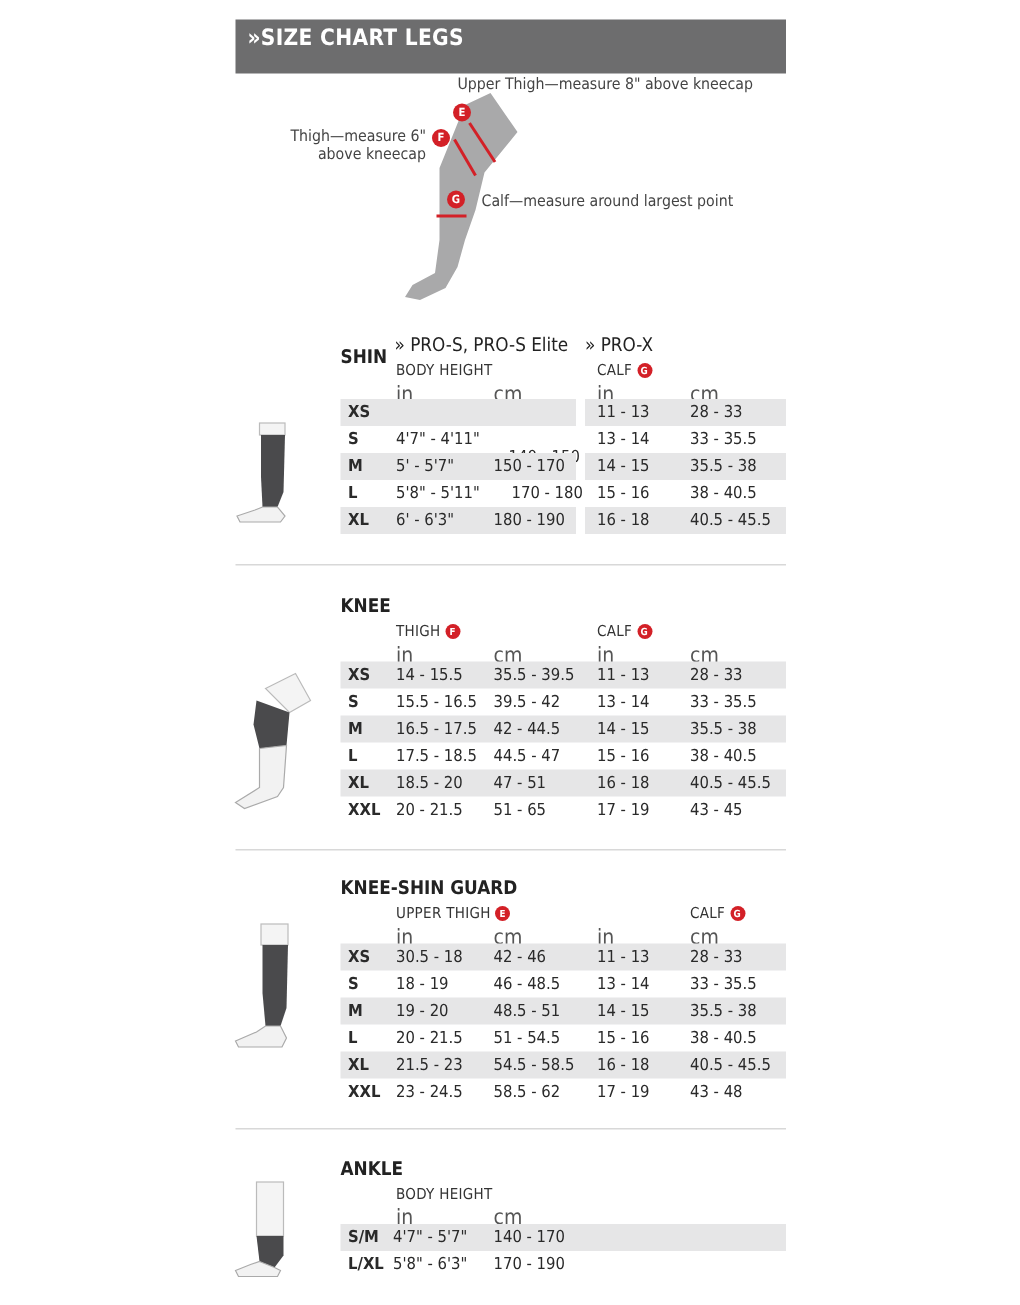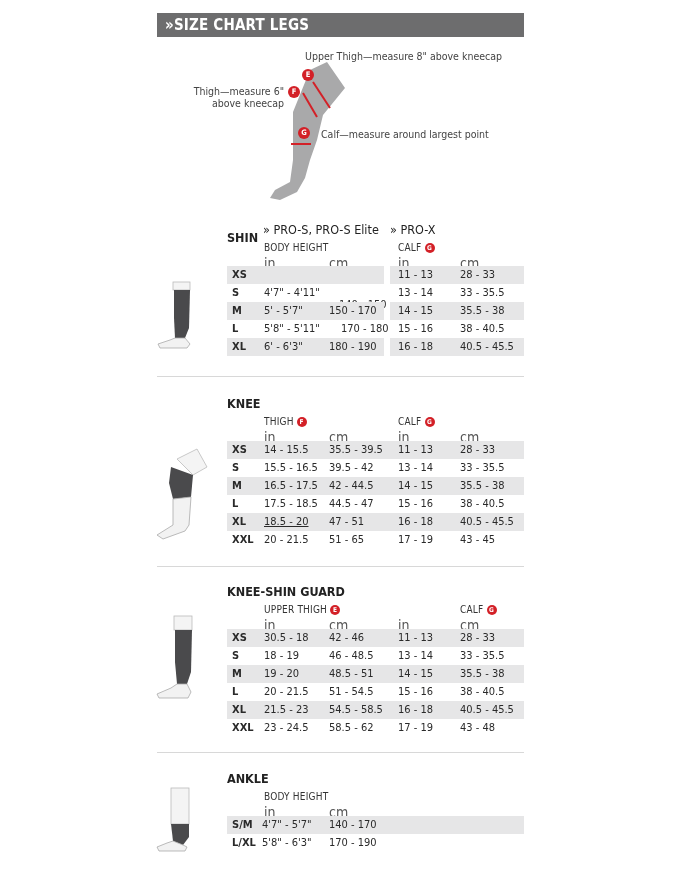--- a/index.html
+++ b/index.html
@@ -1,18 +1,18 @@
 <!DOCTYPE html>
 <html><head>
 <meta charset="utf-8">
 <style>
   html, body { margin: 0; padding: 0; background: #ffffff; }
   body { width: 680px; height: 870px; position: relative; font-family: "DejaVu Sans Condensed", "DejaVu Sans", "Liberation Sans", sans-serif; color: #2a2a2a; overflow: hidden; }
   .abs { position: absolute; }
-  .banner { left: 157px; top: 13px; width: 367px; height: 24px; background: #6d6d6e; color: #fff; font-weight: bold; font-size: 15px; line-height: 24px; padding-left: 8px; box-sizing: border-box; letter-spacing: 0.2px; }
+  .banner { left: 157px; top: 13px; width: 367px; height: 36px; background: #6d6d6e; color: #fff; font-weight: bold; font-size: 15px; line-height: 24px; padding-left: 8px; box-sizing: border-box; letter-spacing: 0.2px; }
   .cap { font-size: 10.5px; color: #444; }
   .badge { display: inline-block; width: 10px; height: 10px; border-radius: 50%; background: #d32027; color: #fff; font-size: 6.5px; font-weight: bold; text-align: center; line-height: 10px; vertical-align: middle; }
   .bigbadge { width: 12px; height: 12px; line-height: 12px; font-size: 7.5px; position: absolute; }
   .sec-title { font-weight: bold; font-size: 12.5px; color: #222; }
   .subhead { font-size: 10px; color: #333; letter-spacing: 0.2px; }
   .unit { font-size: 14px; color: #555; }
   .row { position: absolute; height: 18px; font-size: 11px; line-height: 18px; }
   .row.shade { background: #e6e6e7; }
   .cell { position: absolute; top: 0; white-space: nowrap; }
   .size { font-weight: bold; }
@@ -158,21 +158,21 @@
   </div>
   <div class="row" style="left:227px; top:495px; width:297px;">
     <span class="cell size" style="left:5px;">L</span>
     <span class="cell" style="left:37px;">17.5 - 18.5</span>
     <span class="cell" style="left:102px;">44.5 - 47</span>
     <span class="cell" style="left:171px;">15 - 16</span>
     <span class="cell" style="left:233px;">38 - 40.5</span>
   </div>
   <div class="row shade" style="left:227px; top:513px; width:297px;">
     <span class="cell size" style="left:5px;">XL</span>
-    <span class="cell" style="left:37px;text-decoration:underline;">18.5 - 20</span>
+    <span class="cell" style="left:37px;">18.5 - 20</span>
     <span class="cell" style="left:102px;">47 - 51</span>
     <span class="cell" style="left:171px;">16 - 18</span>
     <span class="cell" style="left:233px;">40.5 - 45.5</span>
   </div>
   <div class="row" style="left:227px; top:531px; width:297px;">
     <span class="cell size" style="left:5px;">XXL</span>
     <span class="cell" style="left:37px;">20 - 21.5</span>
     <span class="cell" style="left:102px;">51 - 65</span>
     <span class="cell" style="left:171px;">17 - 19</span>
     <span class="cell" style="left:233px;">43 - 45</span>

